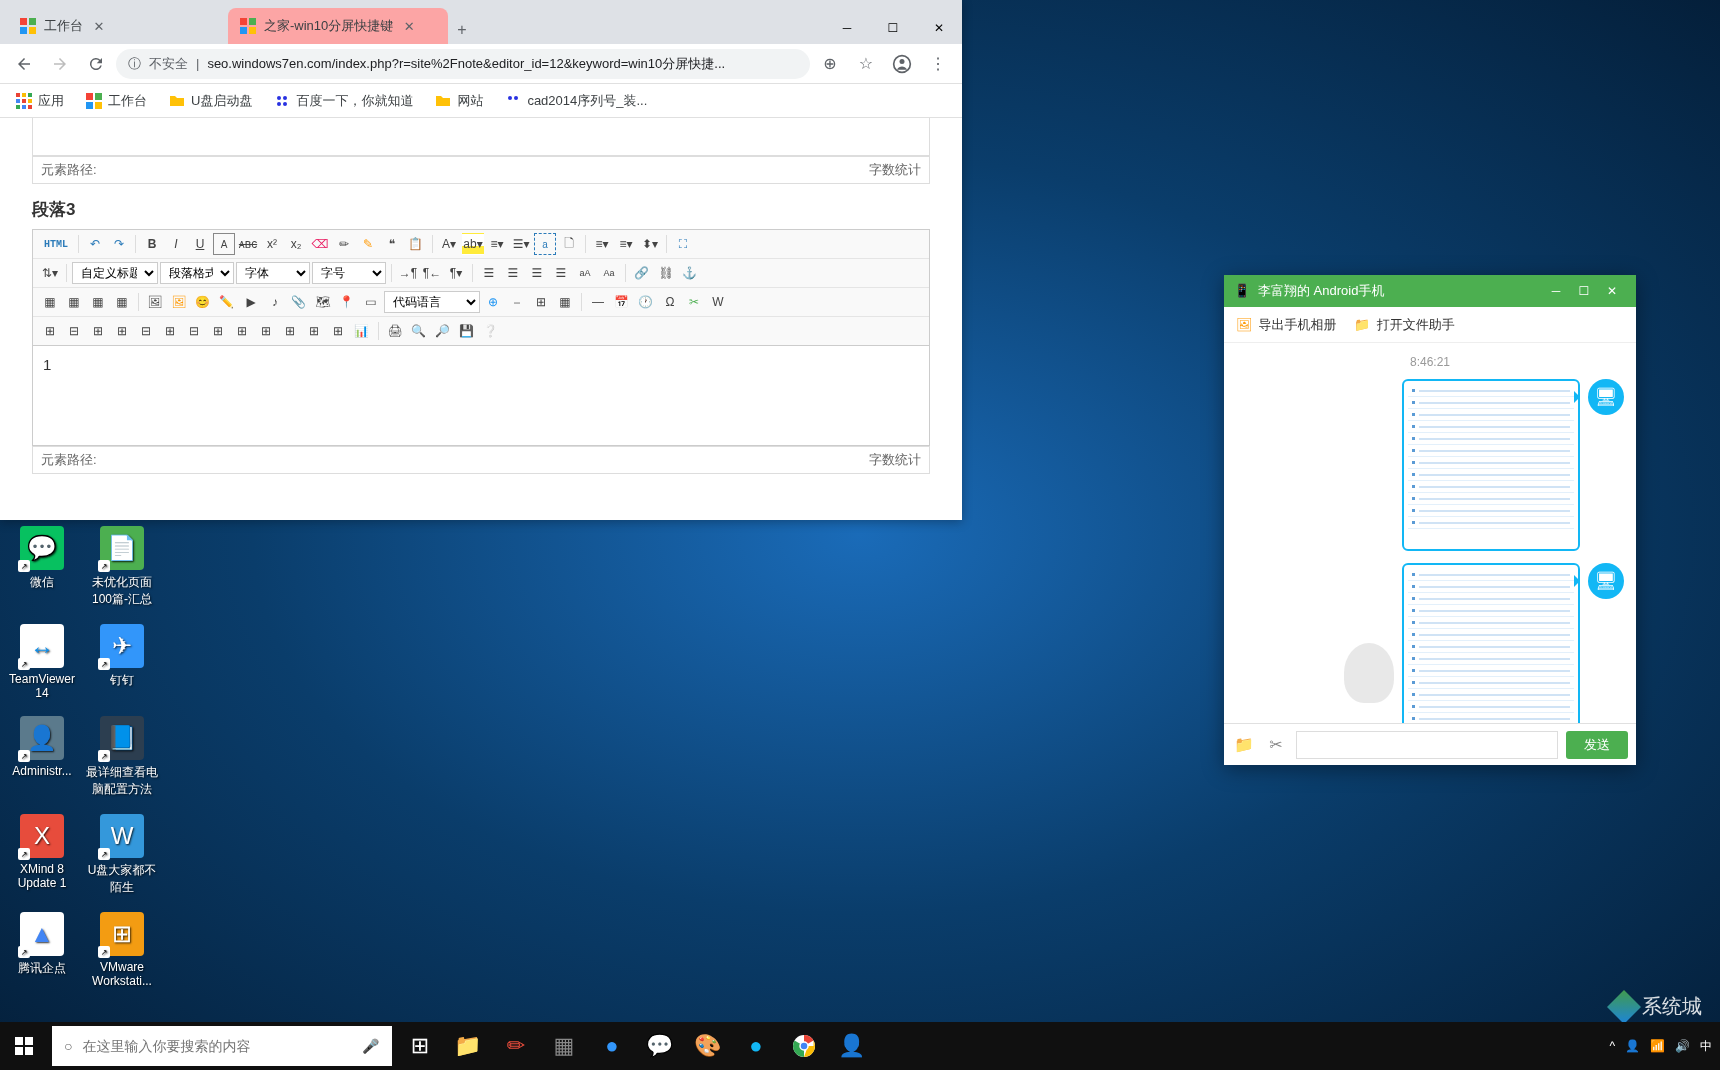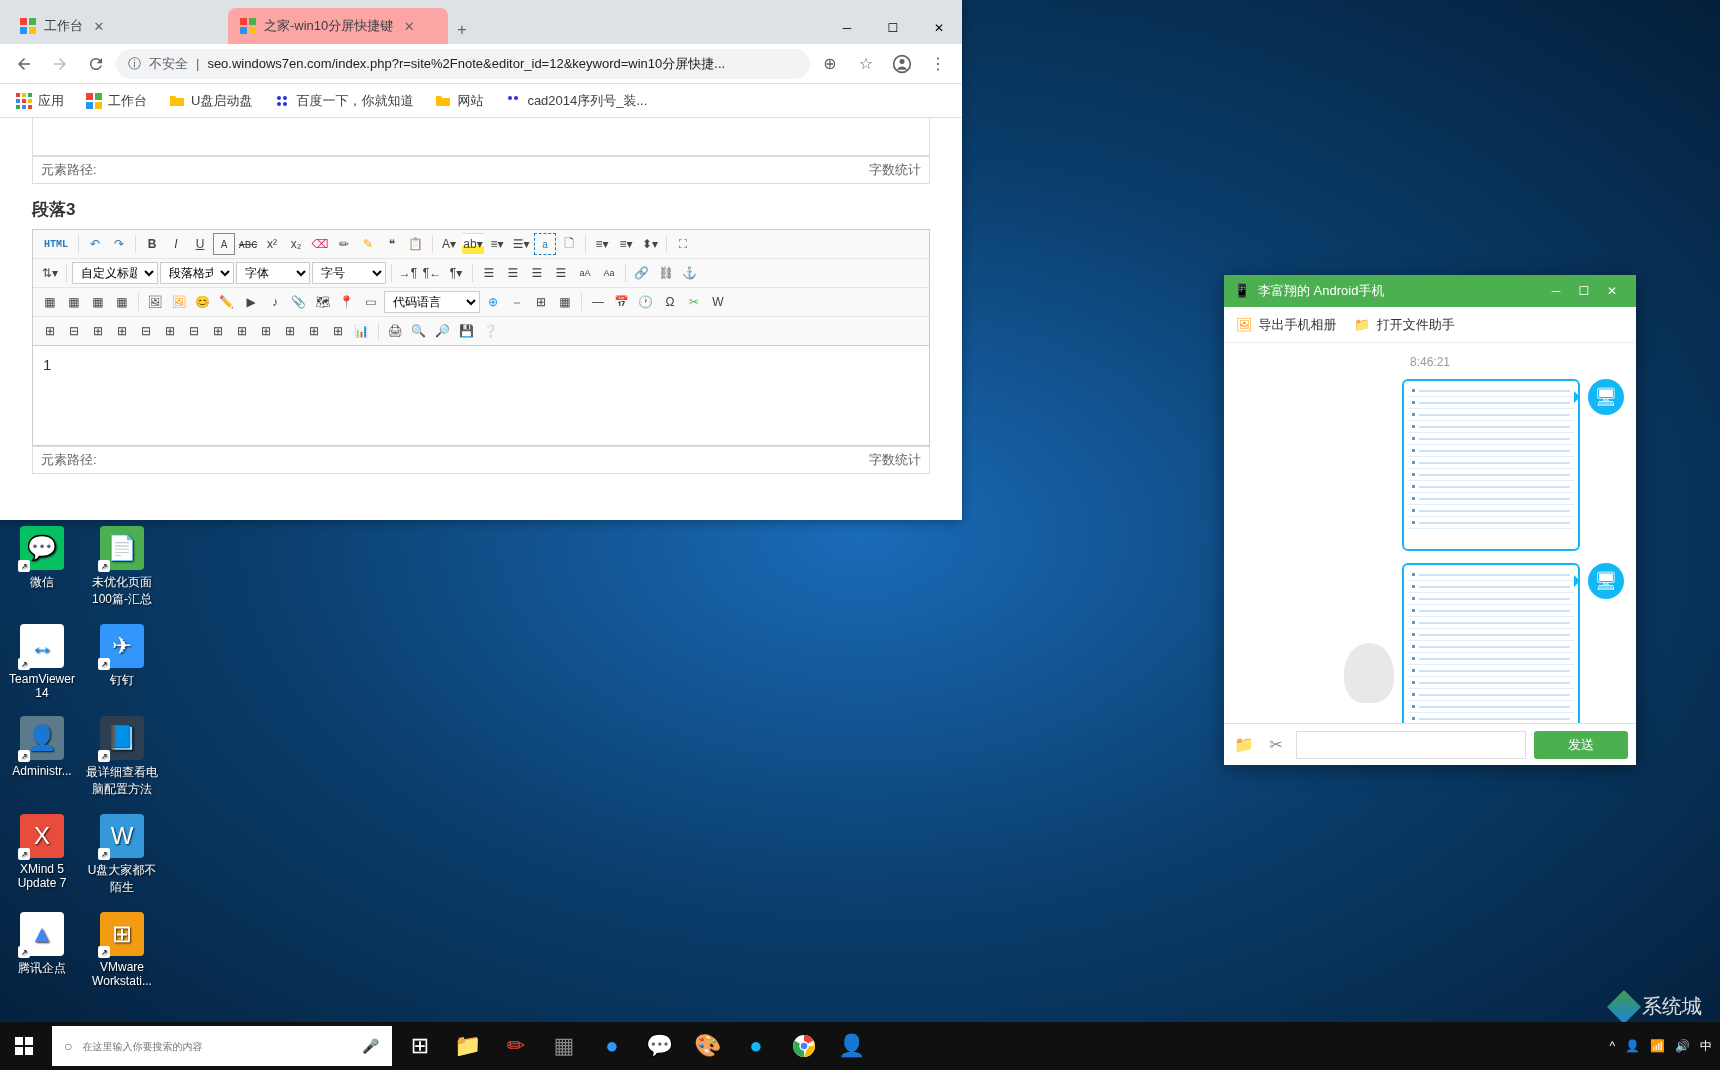--- a/index.html
+++ b/index.html
@@ -66,31 +66,31 @@
 .qq-penguin { width: 50px; height: 60px; background: #e8e8e8; border-radius: 50% 50% 40% 40%; position: relative; }
 .qq-img-thumb { width: 166px; background: #fff; }
 .qq-img-thumb.tall { height: 160px; }
 .qq-img-thumb.tall2 { height: 172px; }
 .thumb-row { height: 12px; border-bottom: 1px solid #e3f0fb; display: flex; align-items: center; padding: 0 4px; }
 .thumb-dot { width: 3px; height: 3px; background: #5b9bd5; margin-right: 4px; }
 .thumb-line { flex: 1; height: 2px; background: #d0e3f5; }
 .qq-input-bar { height: 42px; border-top: 1px solid #e0e0e0; display: flex; align-items: center; padding: 0 8px; gap: 8px; }
 .qq-input-btn { width: 24px; height: 24px; display: flex; align-items: center; justify-content: center; color: #888; }
 .qq-input { flex: 1; height: 28px; border: 1px solid #ddd; padding: 0 8px; font-size: 13px; }
-.qq-send { padding: 5px 34px; background: #4caf50; color: #fff; border: none; font-size: 13px; cursor: pointer; border-radius: 3px; }
+.qq-send { padding: 5px 18px; background: #4caf50; color: #fff; border: none; font-size: 13px; cursor: pointer; border-radius: 3px; }
 
 
 .watermark { position: absolute; right: 18px; bottom: 50px; display: flex; align-items: center; gap: 6px; color: #fff; font-size: 20px; opacity: 0.85; }
 .watermark-icon { width: 24px; height: 24px; transform: rotate(45deg); background: linear-gradient(135deg, #4caf50, #2196f3); }
 
 
 .taskbar { position: absolute; bottom: 0; left: 0; right: 0; height: 48px; background: #101010; display: flex; align-items: center; }
 .start-btn { width: 48px; height: 48px; display: flex; align-items: center; justify-content: center; color: #fff; }
 .search-box { width: 340px; height: 40px; background: #fff; display: flex; align-items: center; padding: 0 12px; gap: 10px; color: #666; font-size: 14px; margin: 4px; }
-.search-box input { flex: 1; border: none; outline: none; font-size: 10px; background: transparent; }
+.search-box input { flex: 1; border: none; outline: none; font-size: 14px; background: transparent; }
 .task-icons { display: flex; align-items: center; height: 48px; }
 .task-icon { width: 48px; height: 48px; display: flex; align-items: center; justify-content: center; font-size: 22px; }
 .tray { margin-left: auto; display: flex; align-items: center; padding-right: 8px; color: #fff; font-size: 12px; gap: 10px; }
 
 svg { display: block; }
 </style>
 </head>
 <body>
 
 <div class="browser">
@@ -382,21 +382,21 @@
   <div class="dicon">
       <div class="dicon-img" style="background:#5b7a8c">👤<div class="dicon-shortcut">↗</div></div>
       <span>Administr...</span>
     </div>
   <div class="dicon">
       <div class="dicon-img" style="background:#2c3e50">📘<div class="dicon-shortcut">↗</div></div>
       <span>最详细查看电脑配置方法</span>
     </div>
   <div class="dicon">
       <div class="dicon-img" style="background:#e74c3c">X<div class="dicon-shortcut">↗</div></div>
-      <span>XMind 5 Update 7</span>
+      <span>XMind 8 Update 1</span>
     </div>
   <div class="dicon">
       <div class="dicon-img" style="background:#3498db">W<div class="dicon-shortcut">↗</div></div>
       <span>U盘大家都不陌生</span>
     </div>
   <div class="dicon">
       <div class="dicon-img" style="background:#fff;color:#4285f4">▲<div class="dicon-shortcut">↗</div></div>
       <span>腾讯企点</span>
     </div>
   <div class="dicon">

